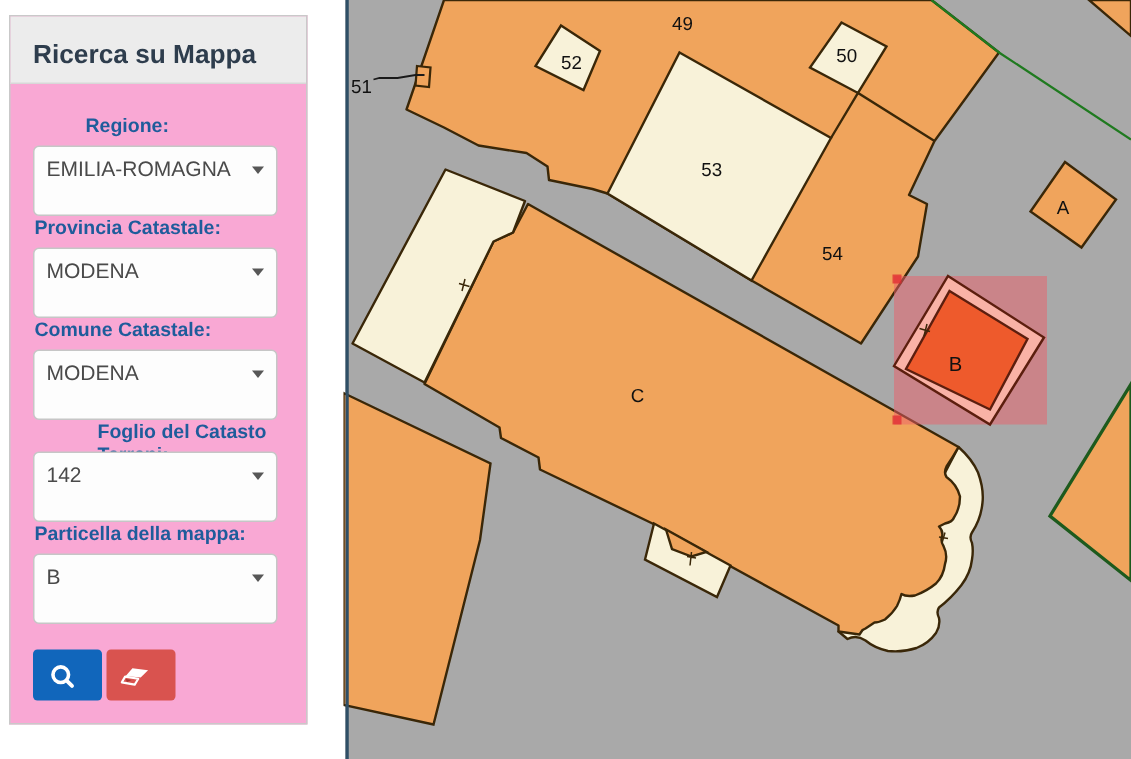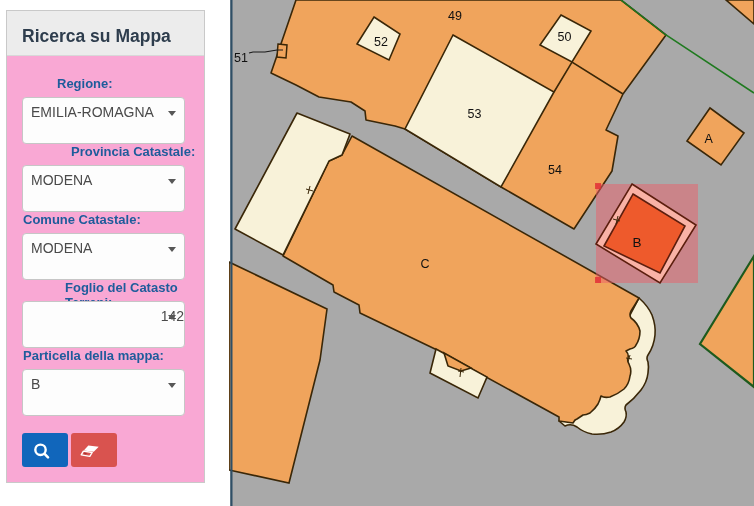--- a/index.html
+++ b/index.html
@@ -22,31 +22,31 @@
 <body>
 
 <div class="panel">
 
   <div class="phead">Ricerca su Mappa</div>
 
   <div class="lbl" style="top:65px;padding-left:34px;">Regione:</div>
 
   <div class="sel" style="top:86px;">EMILIA-ROMAGNA</div>
 
-  <div class="lbl" style="top:133px;margin-left:48px;">Provincia Catastale:</div>
+  <div class="lbl" style="top:133px;">Provincia Catastale:</div>
 
   <div class="sel" style="top:154px;">MODENA</div>
 
   <div class="lbl" style="top:201px;">Comune Catastale:</div>
 
   <div class="sel" style="top:222px;">MODENA</div>
 
   <div class="lbl" style="top:269px;margin-left:42px;">Foglio del Catasto Terreni:</div>
 
-  <div class="sel" style="top:290px;text-align:right;">142</div>
+  <div class="sel" style="top:290px;">142</div>
 
   <div class="lbl" style="top:337px;">Particella della mappa:</div>
 
   <div class="sel" style="top:358px;">B</div>
 
   <div class="btn" style="left:15px;top:422px;background:#1166bb;">
     <svg width="46" height="34" viewBox="0 0 46 34">
       <circle cx="18.5" cy="16.8" r="5.2" fill="none" stroke="#fff" stroke-width="2.4"></circle>
       <line x1="22.6" y1="20.9" x2="26" y2="24.3" stroke="#fff" stroke-width="2.6" stroke-linecap="round"></line>
     </svg>

